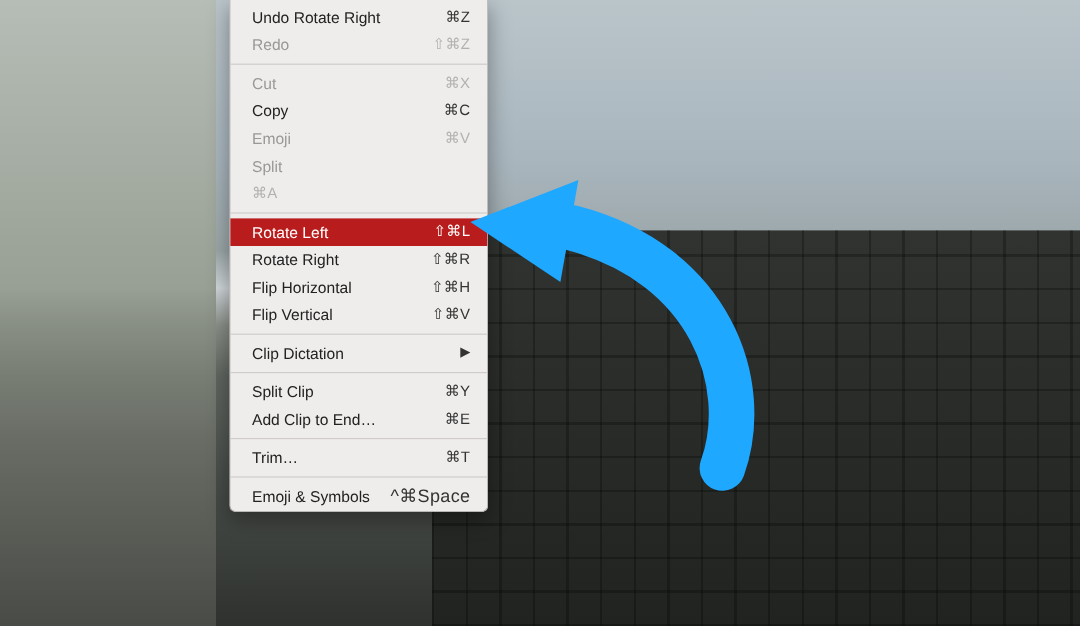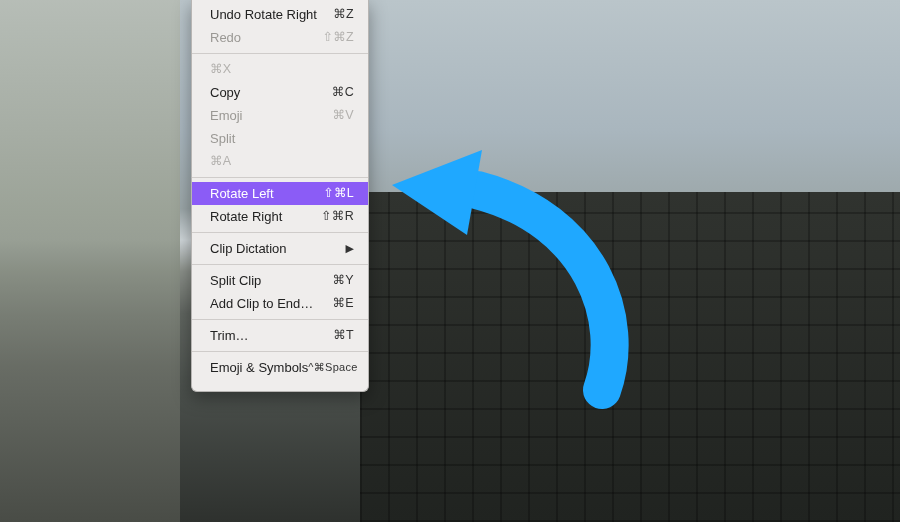--- a/index.html
+++ b/index.html
@@ -35,41 +35,41 @@
       content:""; position:absolute; right:0; bottom:0; width:540px; height:330px;
       background:
         repeating-linear-gradient(90deg, rgba(0,0,0,.25) 0 2px, transparent 2px 28px),
         repeating-linear-gradient(0deg, rgba(0,0,0,.25) 0 2px, transparent 2px 28px),
         linear-gradient(180deg,#30332f 0%, #202320 100%);
     }
 
     .menu {
       position: absolute;
       left: 191px; top: 0;
-      width: 178px;
+      width: 216px;
       background: #efedec;
       border: 1px solid #b7b5b3;
       border-top: none;
       border-radius: 0 0 6px 6px;
       box-shadow: 0 6px 18px rgba(0,0,0,.35);
-      padding: 3px 0 12px;
+      padding: 3px 0 1px;
       color: #222;
     }
     .row {
       display: flex; align-items: center;
       padding: 3px 14px 3px 18px;
       line-height: 17px;
       white-space: nowrap;
     }
     .row .label { flex: 1; }
     .row .short { color: #333; font-size: 12.5px; letter-spacing: .3px; }
     .row.disabled { color: #9a9894; align-items: flex-end; }
     .row.disabled .short { color: #b3b1ae; }
     .row.selected {
-      background: #8b5cf6;
+      background: #b91c1c;
       color: #fff;
     }
     .row.selected .short { color: #fff; }
     .sep { height:1px; background:#cfccca; margin:4px 0; }
     .submenu-arrow {
       margin-left: 6px; font-size: 11px; color:#333;
     }
 
     .arrow-annot {
       position:absolute;
@@ -90,20 +90,21 @@
     <span class="short">⌘Z</span>
   </div>
   <div class="row disabled">
     <span class="label">Redo</span>
     <span class="short">⇧⌘Z</span>
   </div>
 
   <div class="sep"></div>
 
   <div class="row disabled">
+    <span class="label">Cut</span>
     <span class="short">⌘X</span>
   </div>
   <div class="row">
     <span class="label" style="font-weight:400">Copy</span>
     <span class="short">⌘C</span>
   </div>
   <div class="row disabled">
     <span class="label">Emoji</span>
     <span class="short">⌘V</span>
   </div>
@@ -117,20 +118,28 @@
 
   <div class="sep"></div>
 
   <div class="row selected">
     <span class="label">Rotate Left</span>
     <span class="short">⇧⌘L</span>
   </div>
   <div class="row">
     <span class="label">Rotate Right</span>
     <span class="short">⇧⌘R</span>
+  </div>
+  <div class="row">
+    <span class="label">Flip Horizontal</span>
+    <span class="short">⇧⌘H</span>
+  </div>
+  <div class="row">
+    <span class="label">Flip Vertical</span>
+    <span class="short">⇧⌘V</span>
   </div>
 
   <div class="sep"></div>
 
   <div class="row">
     <span class="label">Clip Dictation</span>
     <span class="submenu-arrow">▶</span>
   </div>
 
   <div class="sep"></div>
@@ -148,20 +157,20 @@
 
   <div class="row">
     <span class="label">Trim…</span>
     <span class="short">⌘T</span>
   </div>
 
   <div class="sep"></div>
 
   <div class="row">
     <span class="label">Emoji &amp; Symbols</span>
-    <span class="short" style="font-size:11px">^⌘Space</span>
+    <span class="short" style="font-size:15px">^⌘Space</span>
   </div>
 </div>
 
 <svg class="arrow-annot" viewBox="0 0 270 260">
   <path d="M 220 240 C 245 170, 210 70, 95 40" fill="none" stroke="#1fa8ff" stroke-width="38" stroke-linecap="round"></path>
   <polygon points="10,35 100,0 85,85" fill="#1fa8ff"></polygon>
 </svg>
 
 </body></html>

